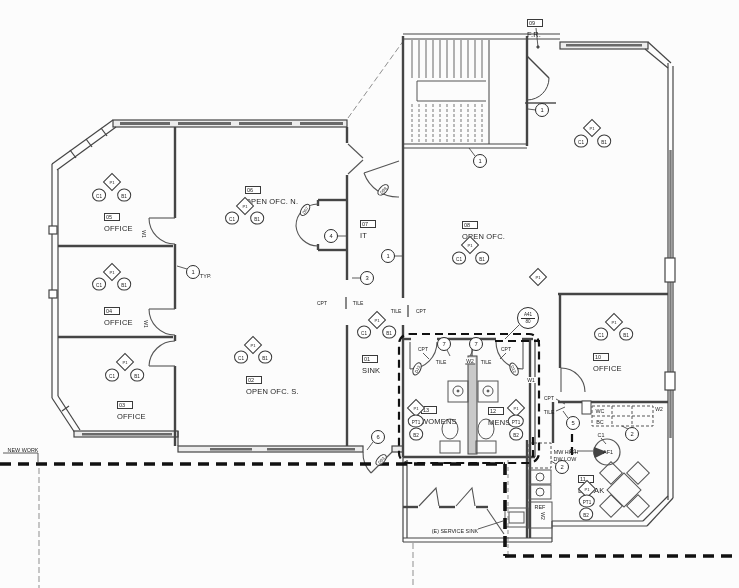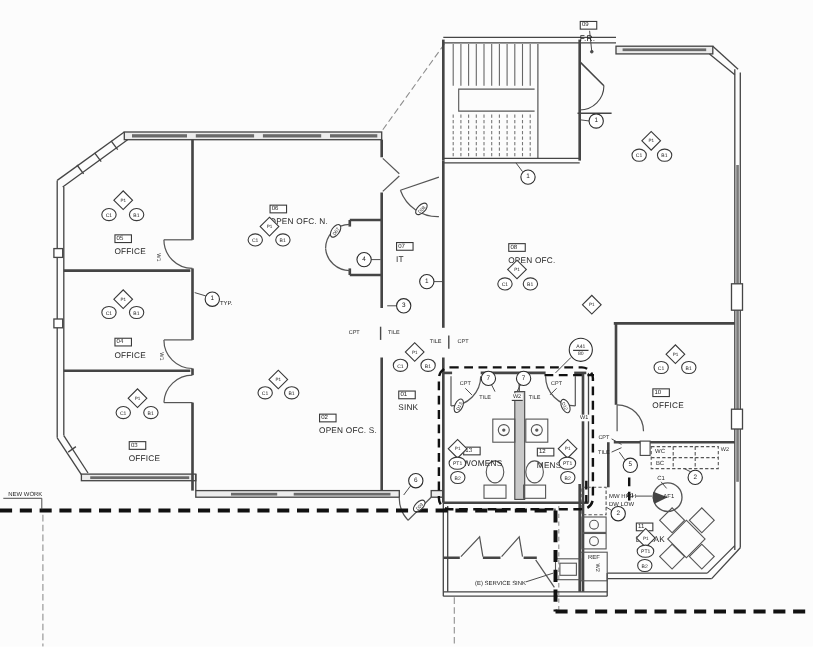--- a/index.html
+++ b/index.html
@@ -298,21 +298,21 @@
     <line x1="556" y1="399" x2="565" y2="404"></line>
     <line x1="556" y1="411" x2="565" y2="407"></line>
   </g>
 </svg>
 
 <div id="labels">
       <div class="room-label" style="left: 104px; top: 205px;"><span class="numbox">05</span><div class="rname">OFFICE</div></div>
       <div class="room-label" style="left: 104px; top: 299px;"><span class="numbox">04</span><div class="rname">OFFICE</div></div>
       <div class="room-label" style="left: 117px; top: 393px;"><span class="numbox">03</span><div class="rname">OFFICE</div></div>
       <div class="room-label" style="left: 245px; top: 178px;"><span class="numbox">06</span><div class="rname">OPEN OFC. N.</div></div>
-      <div class="room-label" style="left: 246px; top: 368px; margin-left: 44px;"><span class="numbox">02</span><div class="rname">OPEN OFC. S.</div></div>
+      <div class="room-label" style="left: 246px; top: 368px;"><span class="numbox">02</span><div class="rname">OPEN OFC. S.</div></div>
       <div class="room-label" style="left: 324px; top: 212px; margin-left: 36px;"><span class="numbox">07</span><div class="rname">IT</div></div>
       <div class="room-label" style="left: 362px; top: 347px;"><span class="numbox">01</span><div class="rname">SINK</div></div>
       <div class="room-label" style="left: 462px; top: 213px;"><span class="numbox">08</span><div class="rname">OPEN OFC.</div></div>
       <div class="room-label" style="left: 527px; top: 11px;"><span class="numbox">09</span><div class="rname">F.R.</div></div>
       <div class="room-label" style="left: 593px; top: 345px;"><span class="numbox">10</span><div class="rname">OFFICE</div></div>
       <div class="room-label" style="left: 421px; top: 398px;"><span class="numbox">13</span><div class="rname">WOMENS</div></div>
       <div class="room-label" style="left: 488px; top: 399px;"><span class="numbox">12</span><div class="rname">MENS</div></div>
       <div class="room-label" style="left: 578px; top: 467px;"><span class="numbox">11</span><div class="rname">BREAK</div></div>
       <div class="ftag diamond" style="left: 112px; top: 182px;">
         <span>P1</span>

